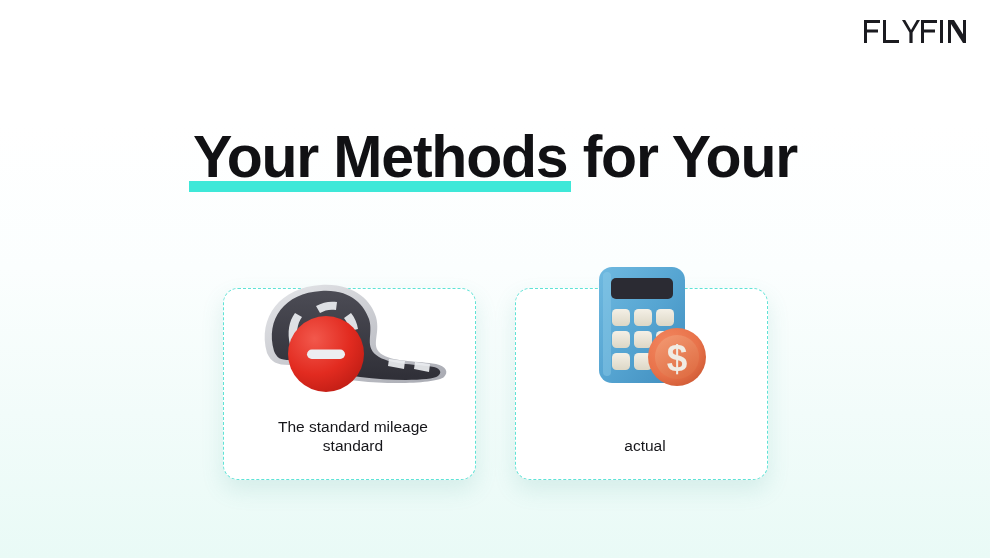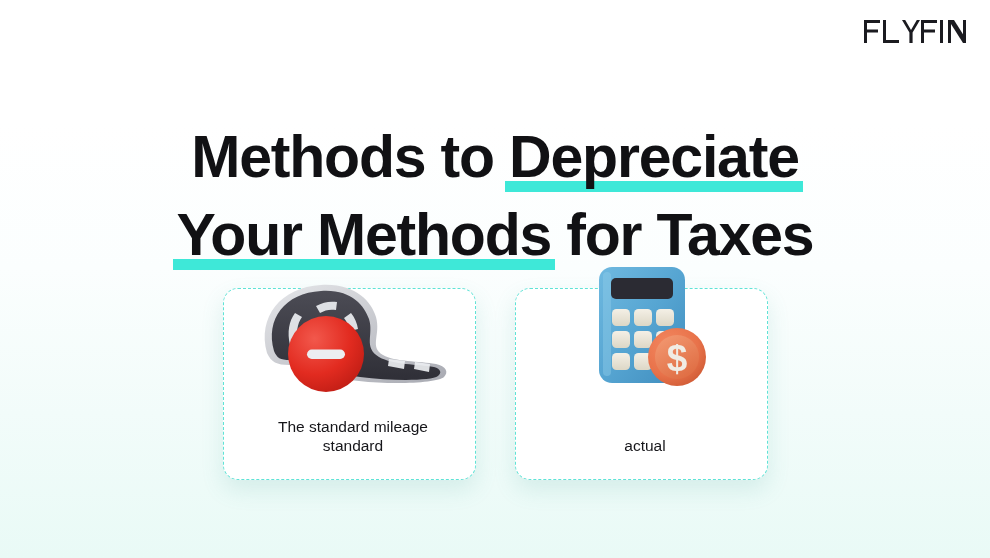--- a/index.html
+++ b/index.html
@@ -154,22 +154,21 @@
     <span class="logo-letter" style="width:18px;margin-right:0;">
       <svg width="18" height="23" viewBox="0 0 18 23">
         <rect x="0" y="0" width="3" height="23" fill="#1b1b20"></rect>
         <rect x="15" y="0" width="3" height="23" fill="#1b1b20"></rect>
         <polygon points="3,0 6,0 18,19 18,23 15,23 3,4" fill="#1b1b20"></polygon>
       </svg>
     </span>
   </div>
 
   <h1 id="title">
-    <span class="tline"><span>Methods to </span><span class="hl">Depreciate</span></span>
-    <span class="tline"><span class="hl">Your Methods</span><span> for Taxes</span></span>
+    <span class="tline"><span class="hl">Your Methods</span><span> for Your</span></span>
   </h1>
 
   <div id="cards">
 
     <div class="card">
       <div class="card-art">
         <svg width="215" height="140" viewBox="0 0 215 140">
           <defs>
             <linearGradient id="roadG" x1="0" y1="0" x2="0" y2="1">
               <stop offset="0" stop-color="#4c4c55"></stop>

